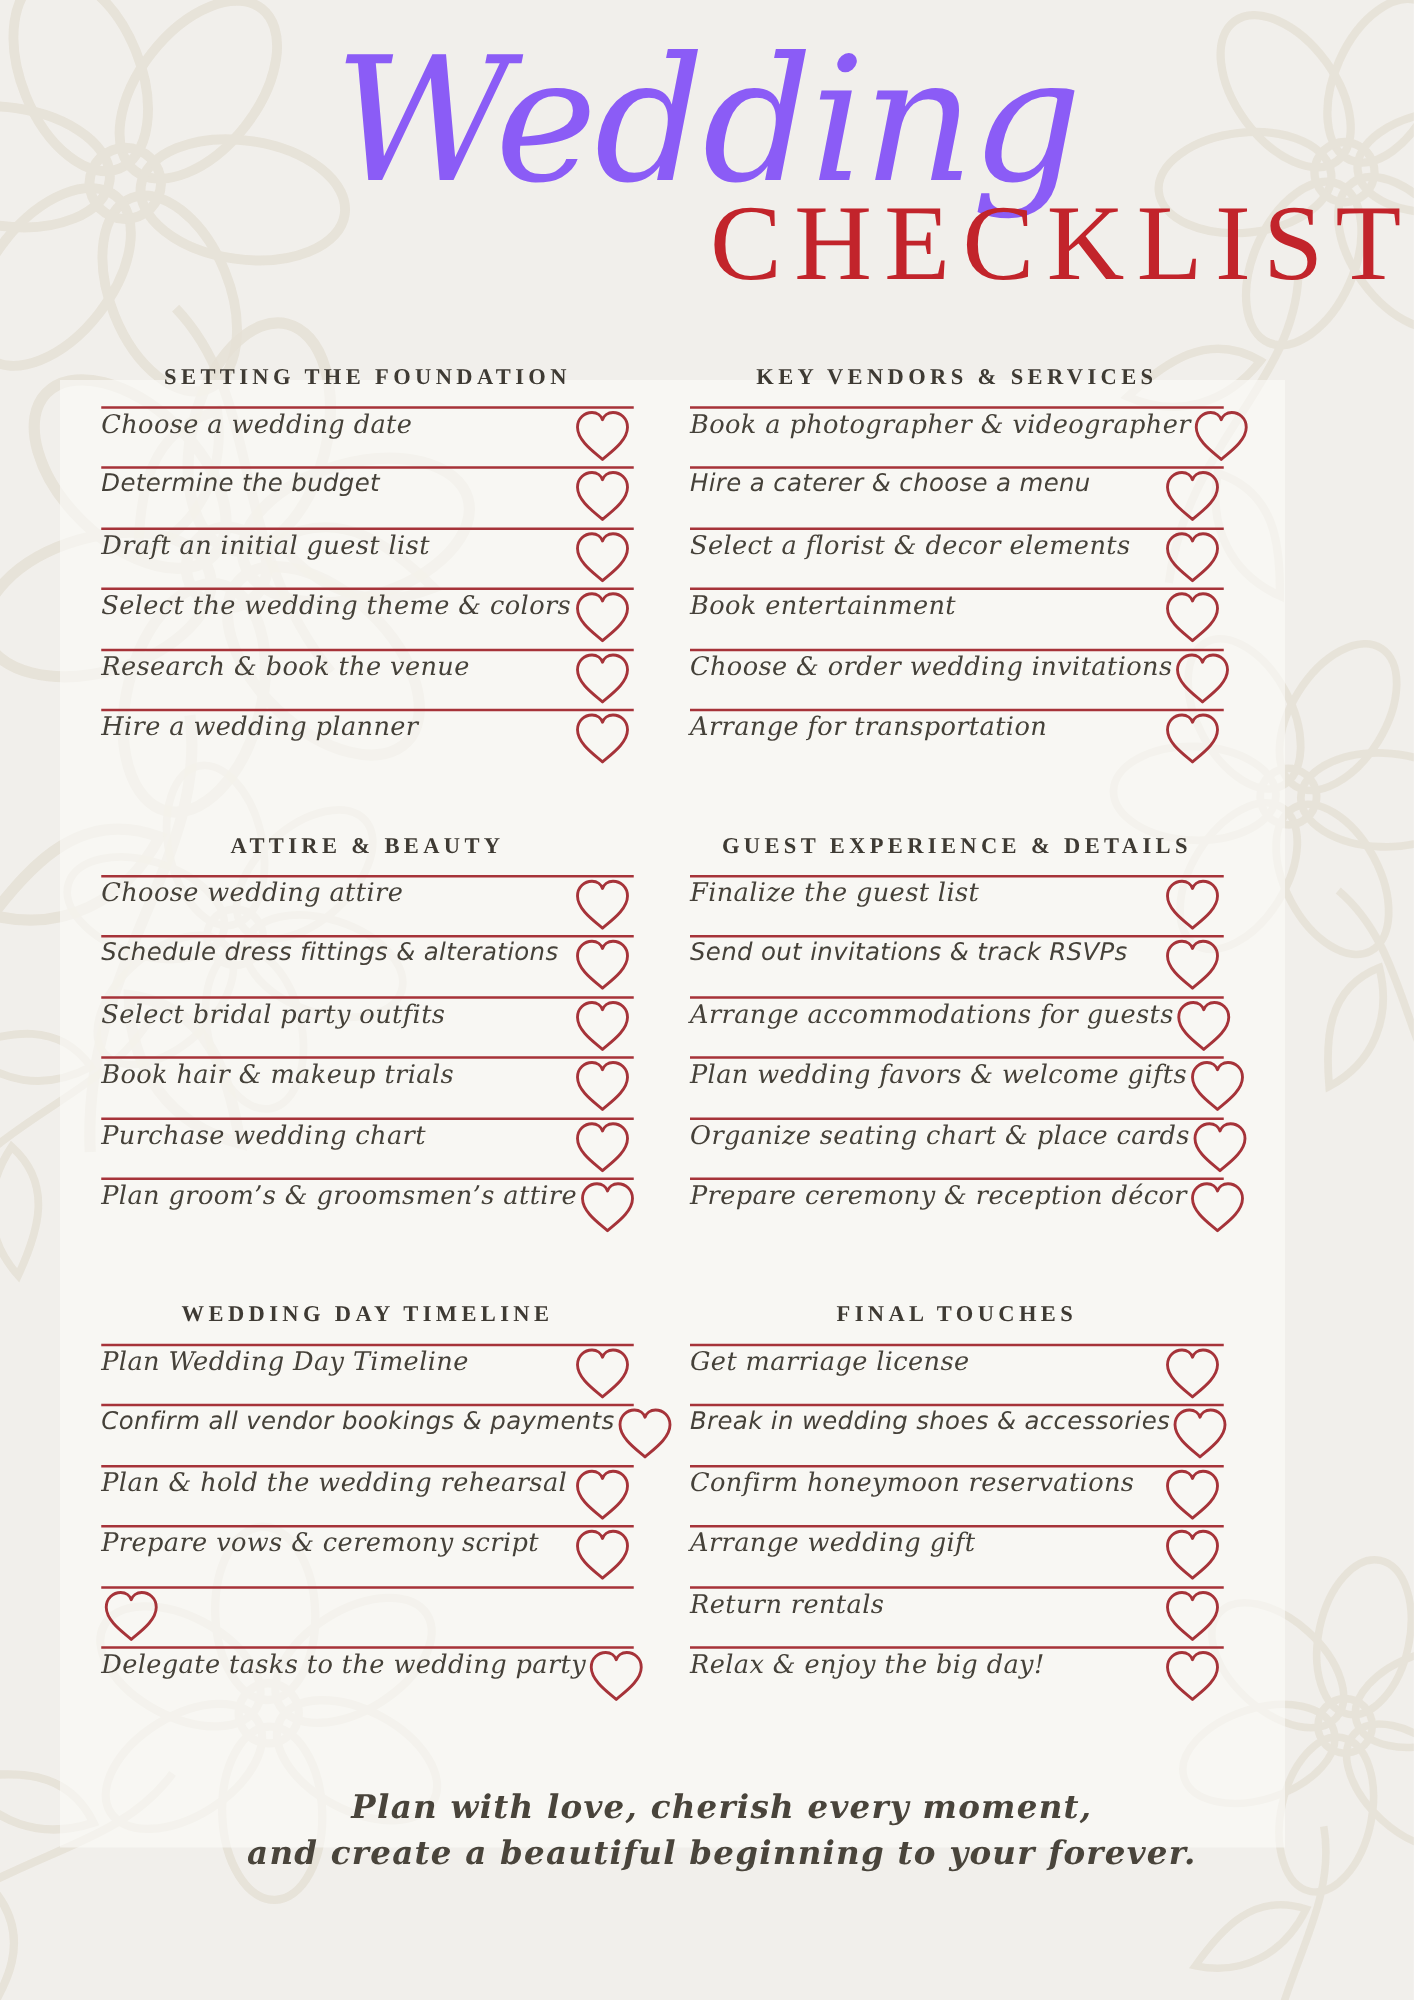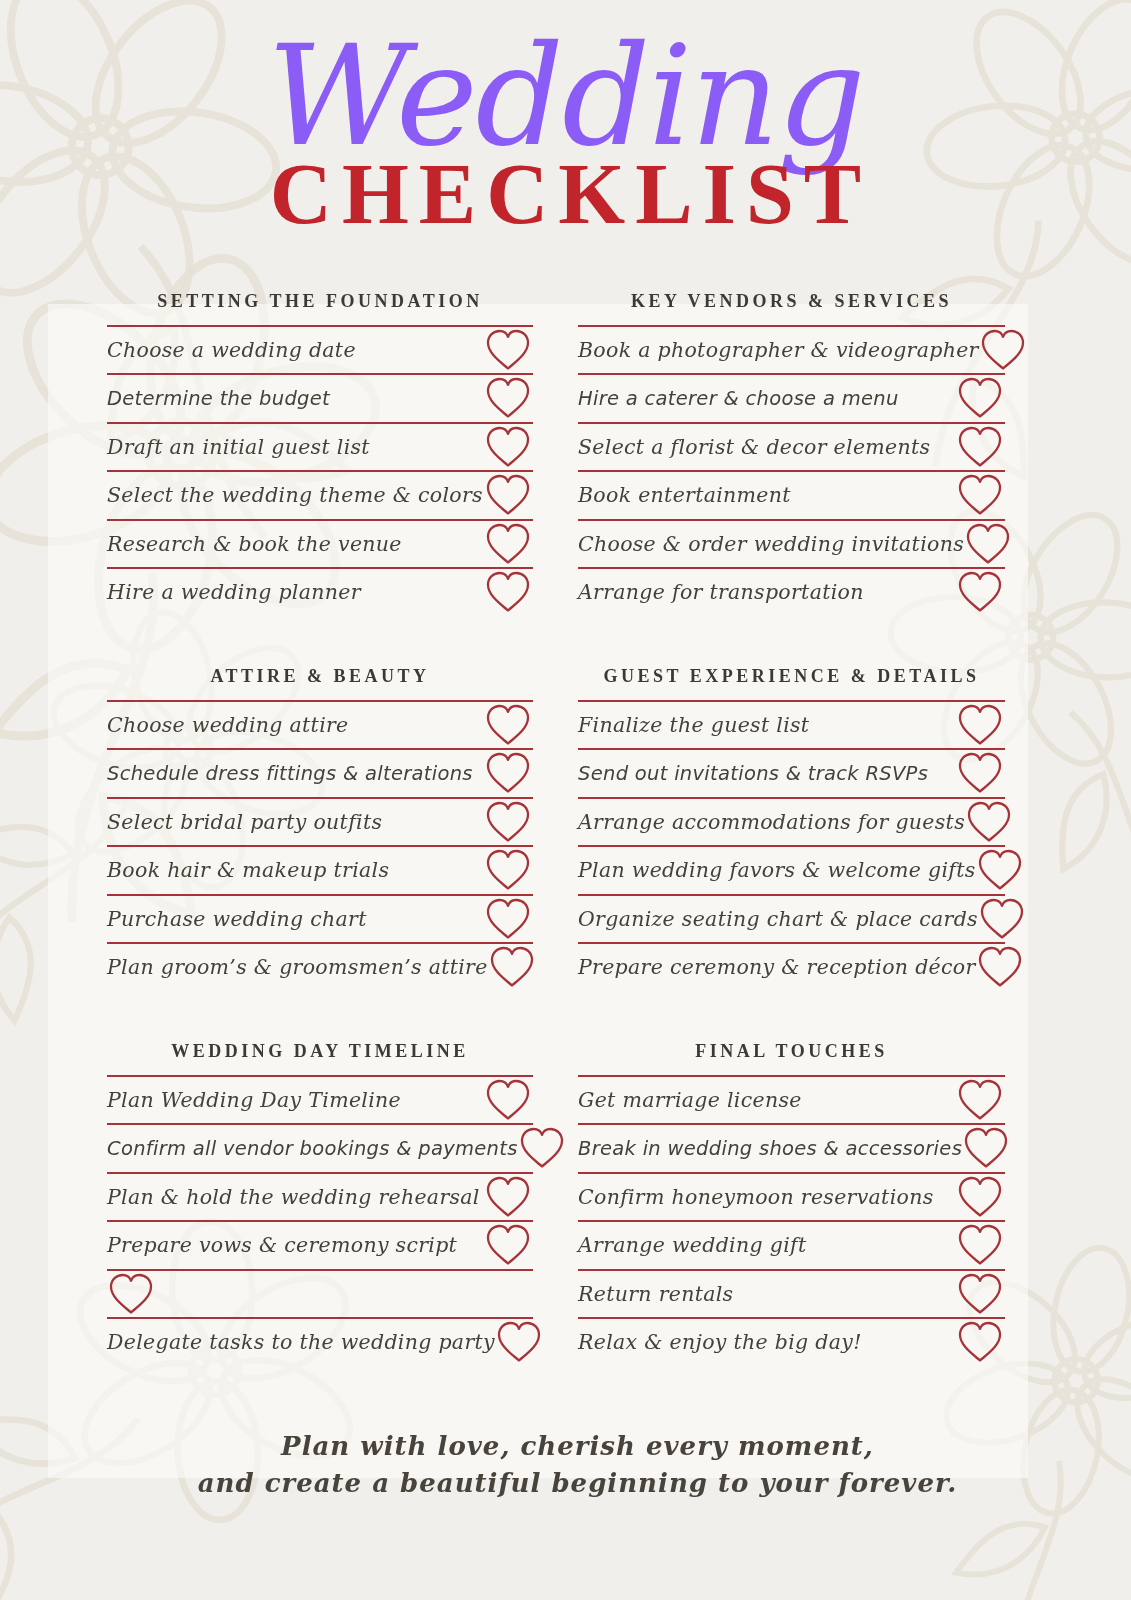--- a/index.html
+++ b/index.html
@@ -23,51 +23,51 @@
   .title-block { text-align:center; padding-top:18px; }
   .title-script {
     font-family:"DejaVu Serif", serif;
     font-style:italic; font-weight:400;
     font-size:138px; line-height:1.15;
     color:#8b5cf6;
     letter-spacing:-2px;
   }
   .title-main {
     font-family:"Liberation Serif", serif;
-    font-weight:700;
+    font-weight:400;
     font-size:86px; line-height:1;
     letter-spacing:10px;
     color:#c2242b;
     margin-top:-26px;
     text-indent:10px;
+    text-align:right;
   }
 
   .sections {
     display:grid;
     grid-template-columns:426px 427px;
     column-gap:45px;
     row-gap:50px;
-    padding-left:107px;
+    padding-left:81px;
     margin-top:54px;
   }
   .section-heading {
     font-family:"Liberation Serif", serif;
     font-weight:700;
     font-size:18px;
     letter-spacing:3.5px;
     color:#3e3a33;
     text-align:center;
     margin-bottom:13px;
   }
   .item-list { list-style:none; }
   .item-row {
     height:48.5px;
     border-top:2px solid #a63339;
     display:flex;
-    align-items:center;
     justify-content:space-between;
     padding-right:1px;
   }
   .item-label {
     font-family:"DejaVu Serif", serif;
     font-style:italic;
     font-size:20.5px;
     letter-spacing:.3px;
     color:#454139;
     white-space:nowrap;

